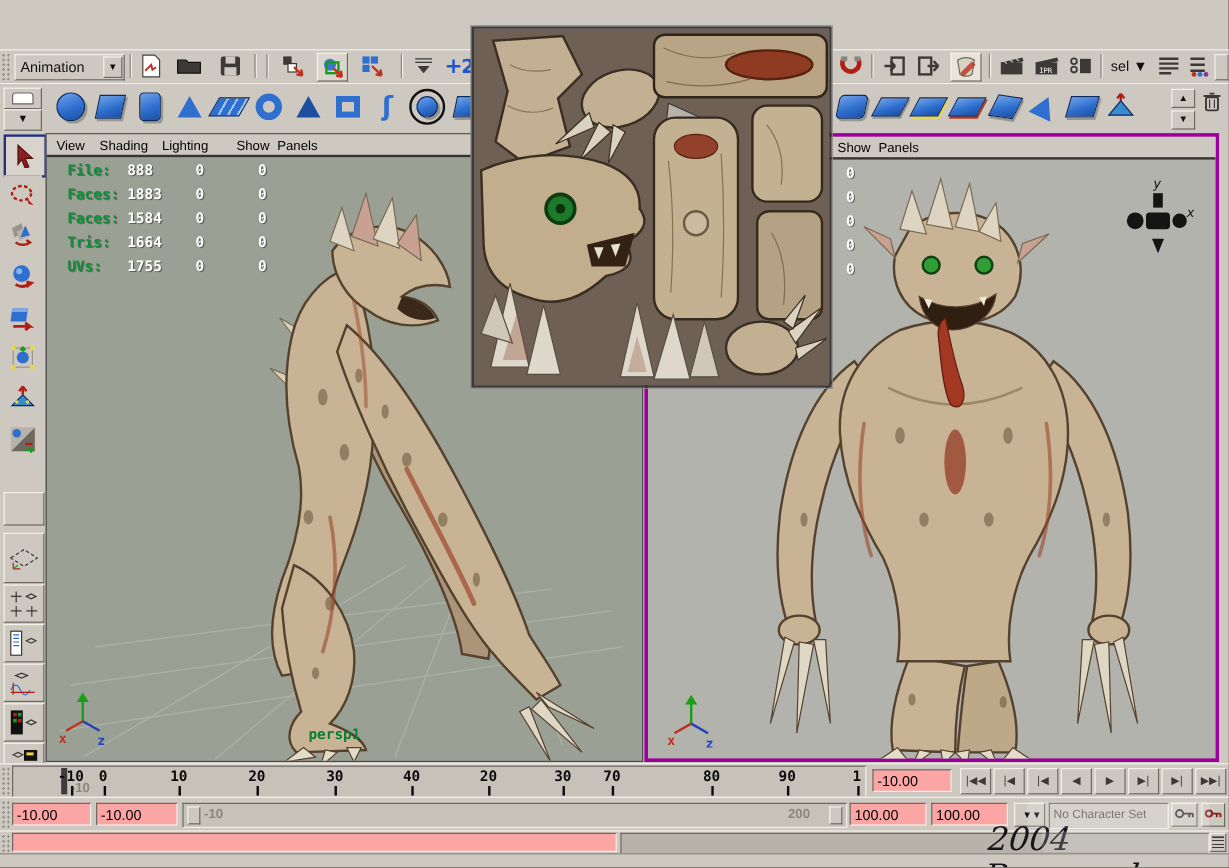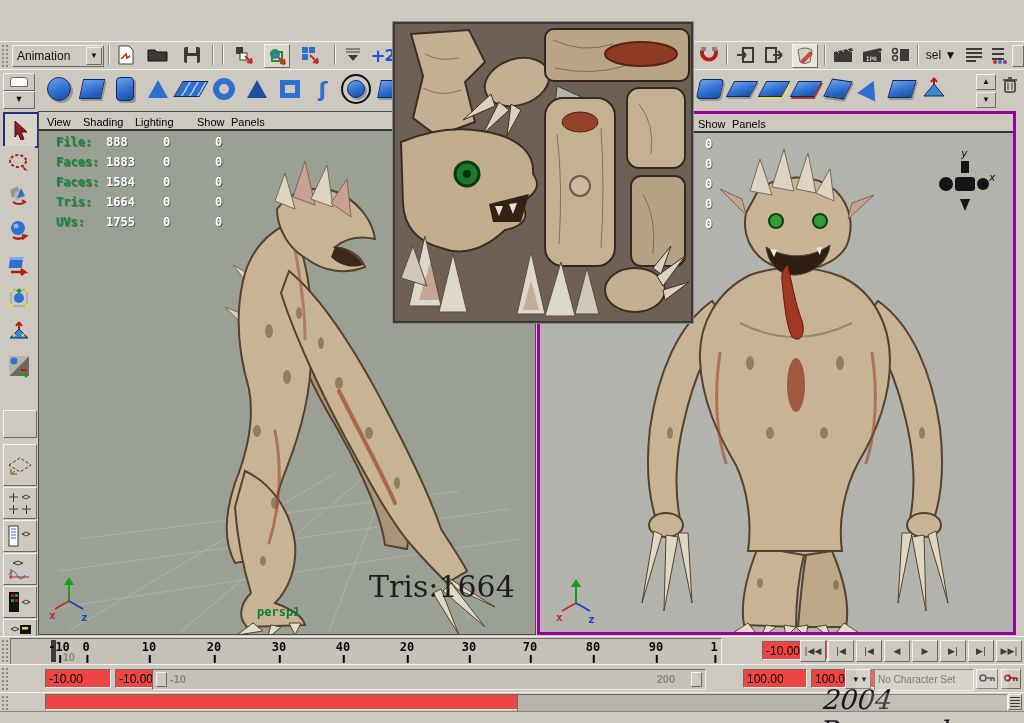--- a/index.html
+++ b/index.html
@@ -1,22 +1,22 @@
 <!DOCTYPE html>
 <html><head>
 <meta charset="utf-8">
 <style>
   html,body{margin:0;padding:0;background:#222;}
   #screen{position:relative;width:1024px;height:723px;background:#cdc9c1;overflow:hidden;
           font-family:"Liberation Sans",sans-serif;color:#111;}
   .abs{position:absolute;}
   .raised{border:1px solid;border-color:#f4f1ea #6e6a62 #6e6a62 #f4f1ea;background:#cdc9c1;}
   .sunken{border:1px solid;border-color:#6e6a62 #f4f1ea #f4f1ea #6e6a62;}
-  .fld{position:absolute;background:#ef4444;border:1px solid;border-color:#6e6a62 #f4f1ea #f4f1ea #6e6a62;
-       font:12px "Liberation Sans",sans-serif;padding:0 3px;box-sizing:border-box;margin-left:35px;}
+  .fld{position:absolute;background:#fca5a5;border:1px solid;border-color:#6e6a62 #f4f1ea #f4f1ea #6e6a62;
+       font:12px "Liberation Sans",sans-serif;padding:0 3px;box-sizing:border-box;}
   .handle{position:absolute;left:1px;top:2px;bottom:2px;width:7px;
       background-image:radial-gradient(#8d897f 35%,rgba(0,0,0,0) 40%);background-size:4px 4px;}
   
   .titlebar{position:absolute;left:0;top:0;width:1024px;height:22px;
       background:linear-gradient(90deg,#7b3da0 0%,#5e55a8 45%,#3a87b5 100%);
       display:flex;align-items:center;color:#fff;}
   .title-text{font:bold 12px "Liberation Sans",sans-serif;margin-left:4px;letter-spacing:.5px;white-space:pre;}
   .winbtn{width:18px;height:15px;margin-right:2px;font:bold 10px "Liberation Sans",sans-serif;
       display:flex;align-items:center;justify-content:center;color:#000;}
   
@@ -474,21 +474,20 @@
             <span class="hud-b">0</span>
             <span class="hud-c">0</span>
           </div>
         <div class="hud-row" style="top:84px">
             <span class="hud-label">UVs:</span>
             <span class="hud-a">1755</span>
             <span class="hud-b">0</span>
             <span class="hud-c">0</span>
           </div>
       </div>
-      <div class="abs" style="left:330px;top:438px;font:30px 'DejaVu Serif',serif;color:#1e1e1e">Tris:1664</div>
       <div class="abs" style="left:218px;top:474px;font:bold 12px 'DejaVu Sans Mono',monospace;color:#0c7d33">persp1</div>
       <svg class="abs" style="left:10px;top:444px" width="42" height="46" viewBox="0 0 42 46">
         <line x1="20" y1="26" x2="20" y2="8" stroke="#17a017" stroke-width="2"></line>
           <path d="M20,2 l-5,8 h10 Z" fill="#17a017"></path>
         <line x1="20" y1="26" x2="6" y2="34" stroke="#c03020" stroke-width="2"></line>
         <line x1="20" y1="26" x2="34" y2="34" stroke="#2040c0" stroke-width="2"></line>
         <text x="0" y="44" font-size="11" fill="#c03020" font-weight="bold">x</text>
         <text x="32" y="46" font-size="11" fill="#2040c0" font-weight="bold">z</text>
       </svg>
     </div>
@@ -630,21 +629,21 @@
       <div class="abs" style="left:40px;top:1px;width:5px;height:22px;background:#3c3c3c"></div>
       <span class="graylbl" style="left:48px;top:12px">-10</span>
       <span class="tick" style="left:48px">-10</span>
       <span class="tick" style="left:75px">0</span>
       <span class="tick" style="left:138px">10</span>
       <span class="tick" style="left:203px">20</span>
       <span class="tick" style="left:268px">30</span>
       <span class="tick" style="left:332px">40</span>
       <span class="tick" style="left:396px">20</span>
       <span class="tick" style="left:458px">30</span>
-      <span class="tick" style="left:519px">70</span>
+      <span class="tick" style="left:499px">70</span>
       <span class="tick" style="left:582px">80</span>
       <span class="tick" style="left:645px">90</span>
       <span class="tick" style="left:703px">1</span>
     </div>
     <input class="fld" style="left: 727px; top: 4px; width: 66px; height: 19px;" value="-10.00">
     <button class="pb" style="left:800px">|◀◀</button>
     <button class="pb" style="left:828px">|◀</button>
     <button class="pb" style="left:856px">|◀</button>
     <button class="pb" style="left:884px">◀</button>
     <button class="pb" style="left:912px">▶</button>

